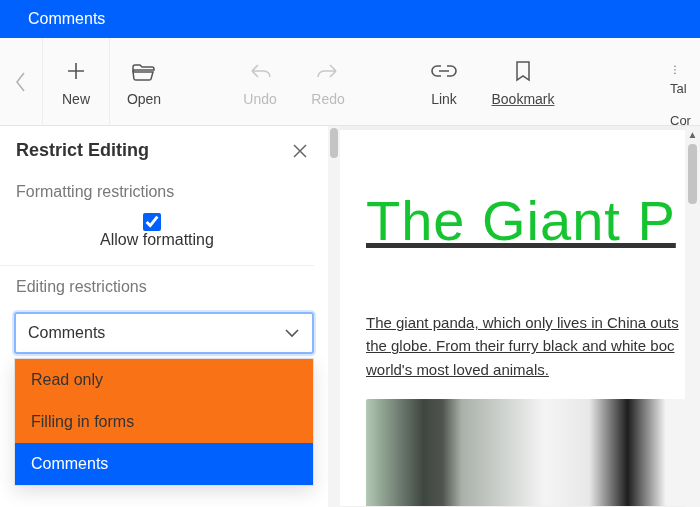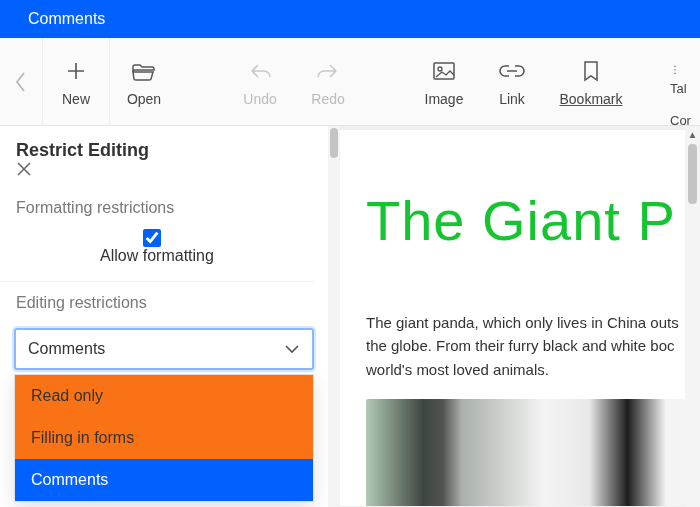--- a/index.html
+++ b/index.html
@@ -14,34 +14,34 @@
   .t-btn .lbl { margin-top: 6px; color: #444; }
   .t-btn.disabled { color: #bbb; }
   .t-btn.disabled .lbl { color: #bbb; }
   .t-pad { flex: 0 0 48px; }
   .t-new { border-left:1px solid #eee; border-right:1px solid #eee; }
 
   .body { display: flex; height: calc(507px - 38px - 88px); position: relative; }
   .panel-scroll { width: 12px; background: #f4f4f4; display:flex; flex-direction:column; }
   .panel-scroll .thumb { margin-top:2px; align-self:center; width:8px; height:30px; background:#c4c4c4; border-radius:4px;}
   .panel { width: 328px; background: #fff; padding: 0; }
-  .panel-head { display: flex; justify-content: space-between; padding: 14px 20px 10px 16px; flex-direction: column; }
+  .panel-head { display: flex; align-items: center; justify-content: space-between; padding: 14px 20px 10px 16px; }
   .panel-head h2 { font-size: 18px; font-weight: 600; color: #333; }
   .panel-head .close { color: #666; cursor:pointer; }
   .panel .sect-label { padding: 12px 16px 8px; color: #787878; font-size: 16px; }
   .chk-row { display: flex; align-items: center; padding: 4px 16px 16px; border-bottom: 1px solid #eee; margin: 0 14px 0 0px; flex-direction: column; }
   .chk-row input { width:18px; height:18px; accent-color:#0061ff; margin-right:10px; cursor:pointer;}
   .chk-row label { font-size: 16px; color:#333; }
   .select { margin: 8px 14px 0 14px; height: 42px; border: 2px solid #88b8ff; border-radius: 3px; box-shadow: 0 0 0 2px rgba(0,97,255,.15); display:flex; align-items:center; padding: 0 12px; justify-content:space-between; cursor:pointer; background:#fff; color:#333; font-size:16px;}
   .dropdown { margin: 4px 14px 0 14px; background:#f97316; border:1px solid #e0e0e0; box-shadow: 0 6px 18px rgba(0,0,0,.12); }
   .dropdown .opt { padding: 12px 16px; font-size:16px; color:#333; cursor:pointer; }
   .dropdown .opt.selected { background:#0061ff; color:#fff; }
 
   .doc-wrap { flex:1; display:flex; position:relative; background:#f0f0f0; }
-  .doc { background:#fff; margin: 4px 0 1px 0; padding: 58px 0 0 26px; flex:1; overflow:hidden; position:relative;}
+  .doc { background:#fff; margin: 4px 0 1px 0; padding: 58px 0 0 26px; flex:1; overflow:hidden; position:relative;text-decoration:underline;}
   .doc h1 { font-size: 56px; font-weight: 300; color: #16c431; white-space: nowrap; letter-spacing: 1px;}
   .doc p { margin-top: 58px; font-size: 15px; color:#333; line-height: 1.55; }
   .doc .img { margin-top: 18px; height: 120px; background: linear-gradient(90deg, #b2c9b4 0%, #3e4640 18%, #51544e 24%, #a9b0a9 30%, #f4f4f4 56%, #e8e8e8 70%, #1e1e1e 82%, #f4f4f4 94%); border-radius:2px; }
   .doc-scroll { width: 15px; background:#f4f4f4; display:flex; flex-direction:column; }
   .doc-scroll .up { height:16px; display:flex; align-items:center; justify-content:center; color:#666; font-size:10px;}
   .doc-scroll .thumb { margin:2px auto 0; width:9px; height:60px; background:#c4c4c4; border-radius:4px;}
   svg { display:block; }
 </style>
 </head>
 <body>
@@ -89,30 +89,20 @@
       <span class="ic">
         <svg width="24" height="20" viewBox="0 0 24 20">
             <path d="M14 4 L20 10 M20 10 L14 16 M20 10 H8 a6 6 0 0 0 -6 6" fill="none" stroke="#c8c8c8" stroke-width="1.6"></path>
           </svg>
       </span>
       <span class="lbl">Redo</span>
     </div>
   </div>
   <div class="t-pad"></div>
   <div class="t-group">
-    <div class="t-btn">
-      <span class="ic">
-        <svg width="24" height="20" viewBox="0 0 24 20">
-            <rect x="2" y="2" width="20" height="16" rx="1" fill="none" stroke="#555" stroke-width="1.5"></rect>
-            <circle cx="8" cy="8" r="2" fill="none" stroke="#555" stroke-width="1.3"></circle>
-            <path d="M4 16 L10 11 L14 14 L18 10 L22 14" fill="none" stroke="#555" stroke-width="1.3"></path>
-          </svg>
-      </span>
-      <span class="lbl">Image</span>
-    </div>
     <div class="t-btn">
       <span class="ic">
         <svg width="26" height="16" viewBox="0 0 26 16">
             <path d="M10 3H6a5 5 0 0 0 0 10h4M16 3h4a5 5 0 0 1 0 10h-4M8 8h10" fill="none" stroke="#555" stroke-width="1.6"></path>
           </svg>
       </span>
       <span class="lbl">Link</span>
     </div>
     <div class="t-btn wide">
       <span class="ic">

